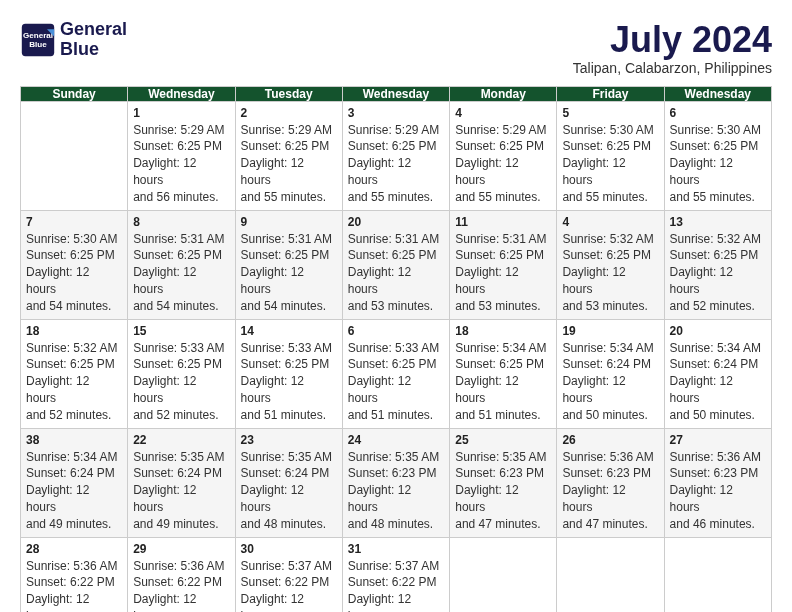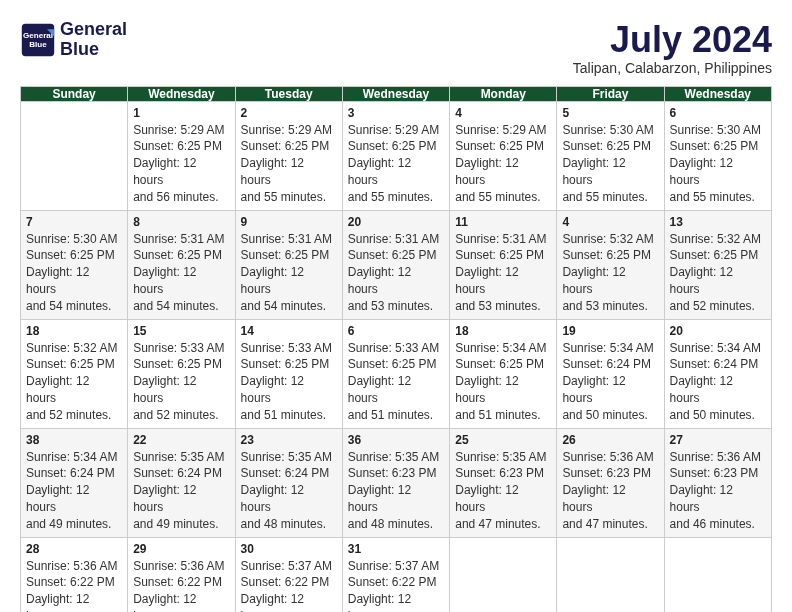--- a/index.html
+++ b/index.html
@@ -287,21 +287,21 @@
 and 49 minutes.</div>
         </td>
         <td>
           <span class="day-number">23</span>
           <div class="day-info" style="white-space: pre-line;">Sunrise: 5:35 AM
 Sunset: 6:24 PM
 Daylight: 12 hours
 and 48 minutes.</div>
         </td>
         <td>
-          <span class="day-number">36</span>
+          <span class="day-number">24</span>
           <div class="day-info" style="white-space: pre-line;">Sunrise: 5:35 AM
 Sunset: 6:23 PM
 Daylight: 12 hours
 and 48 minutes.</div>
         </td>
         <td>
           <span class="day-number">25</span>
           <div class="day-info" style="white-space: pre-line;">Sunrise: 5:35 AM
 Sunset: 6:23 PM
 Daylight: 12 hours

